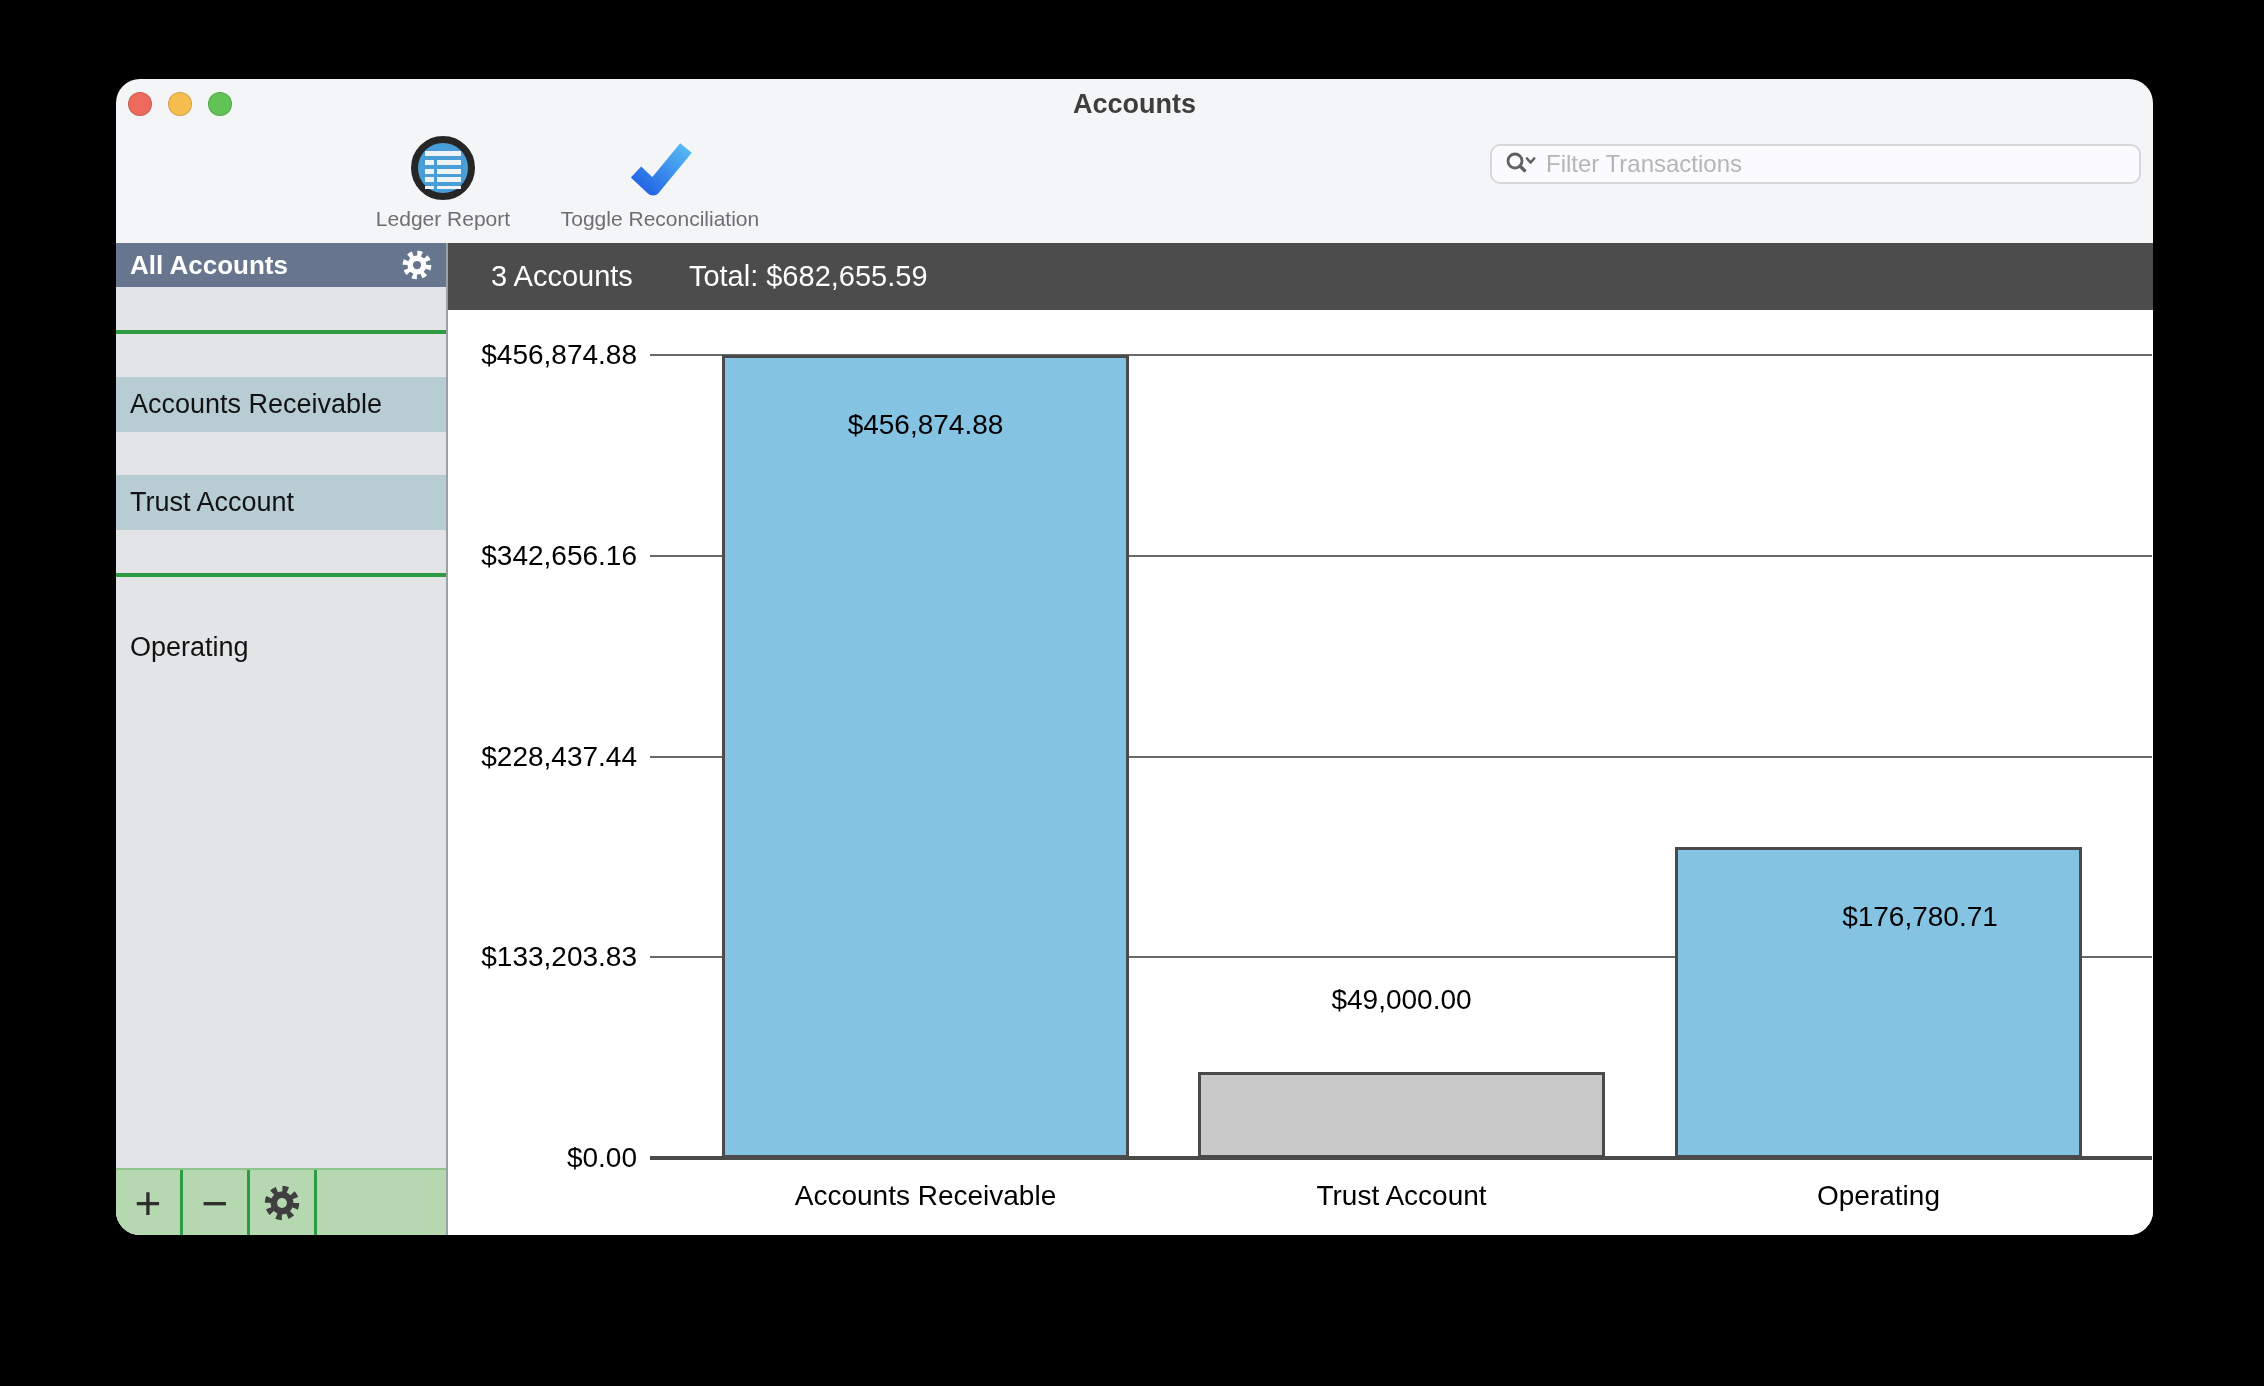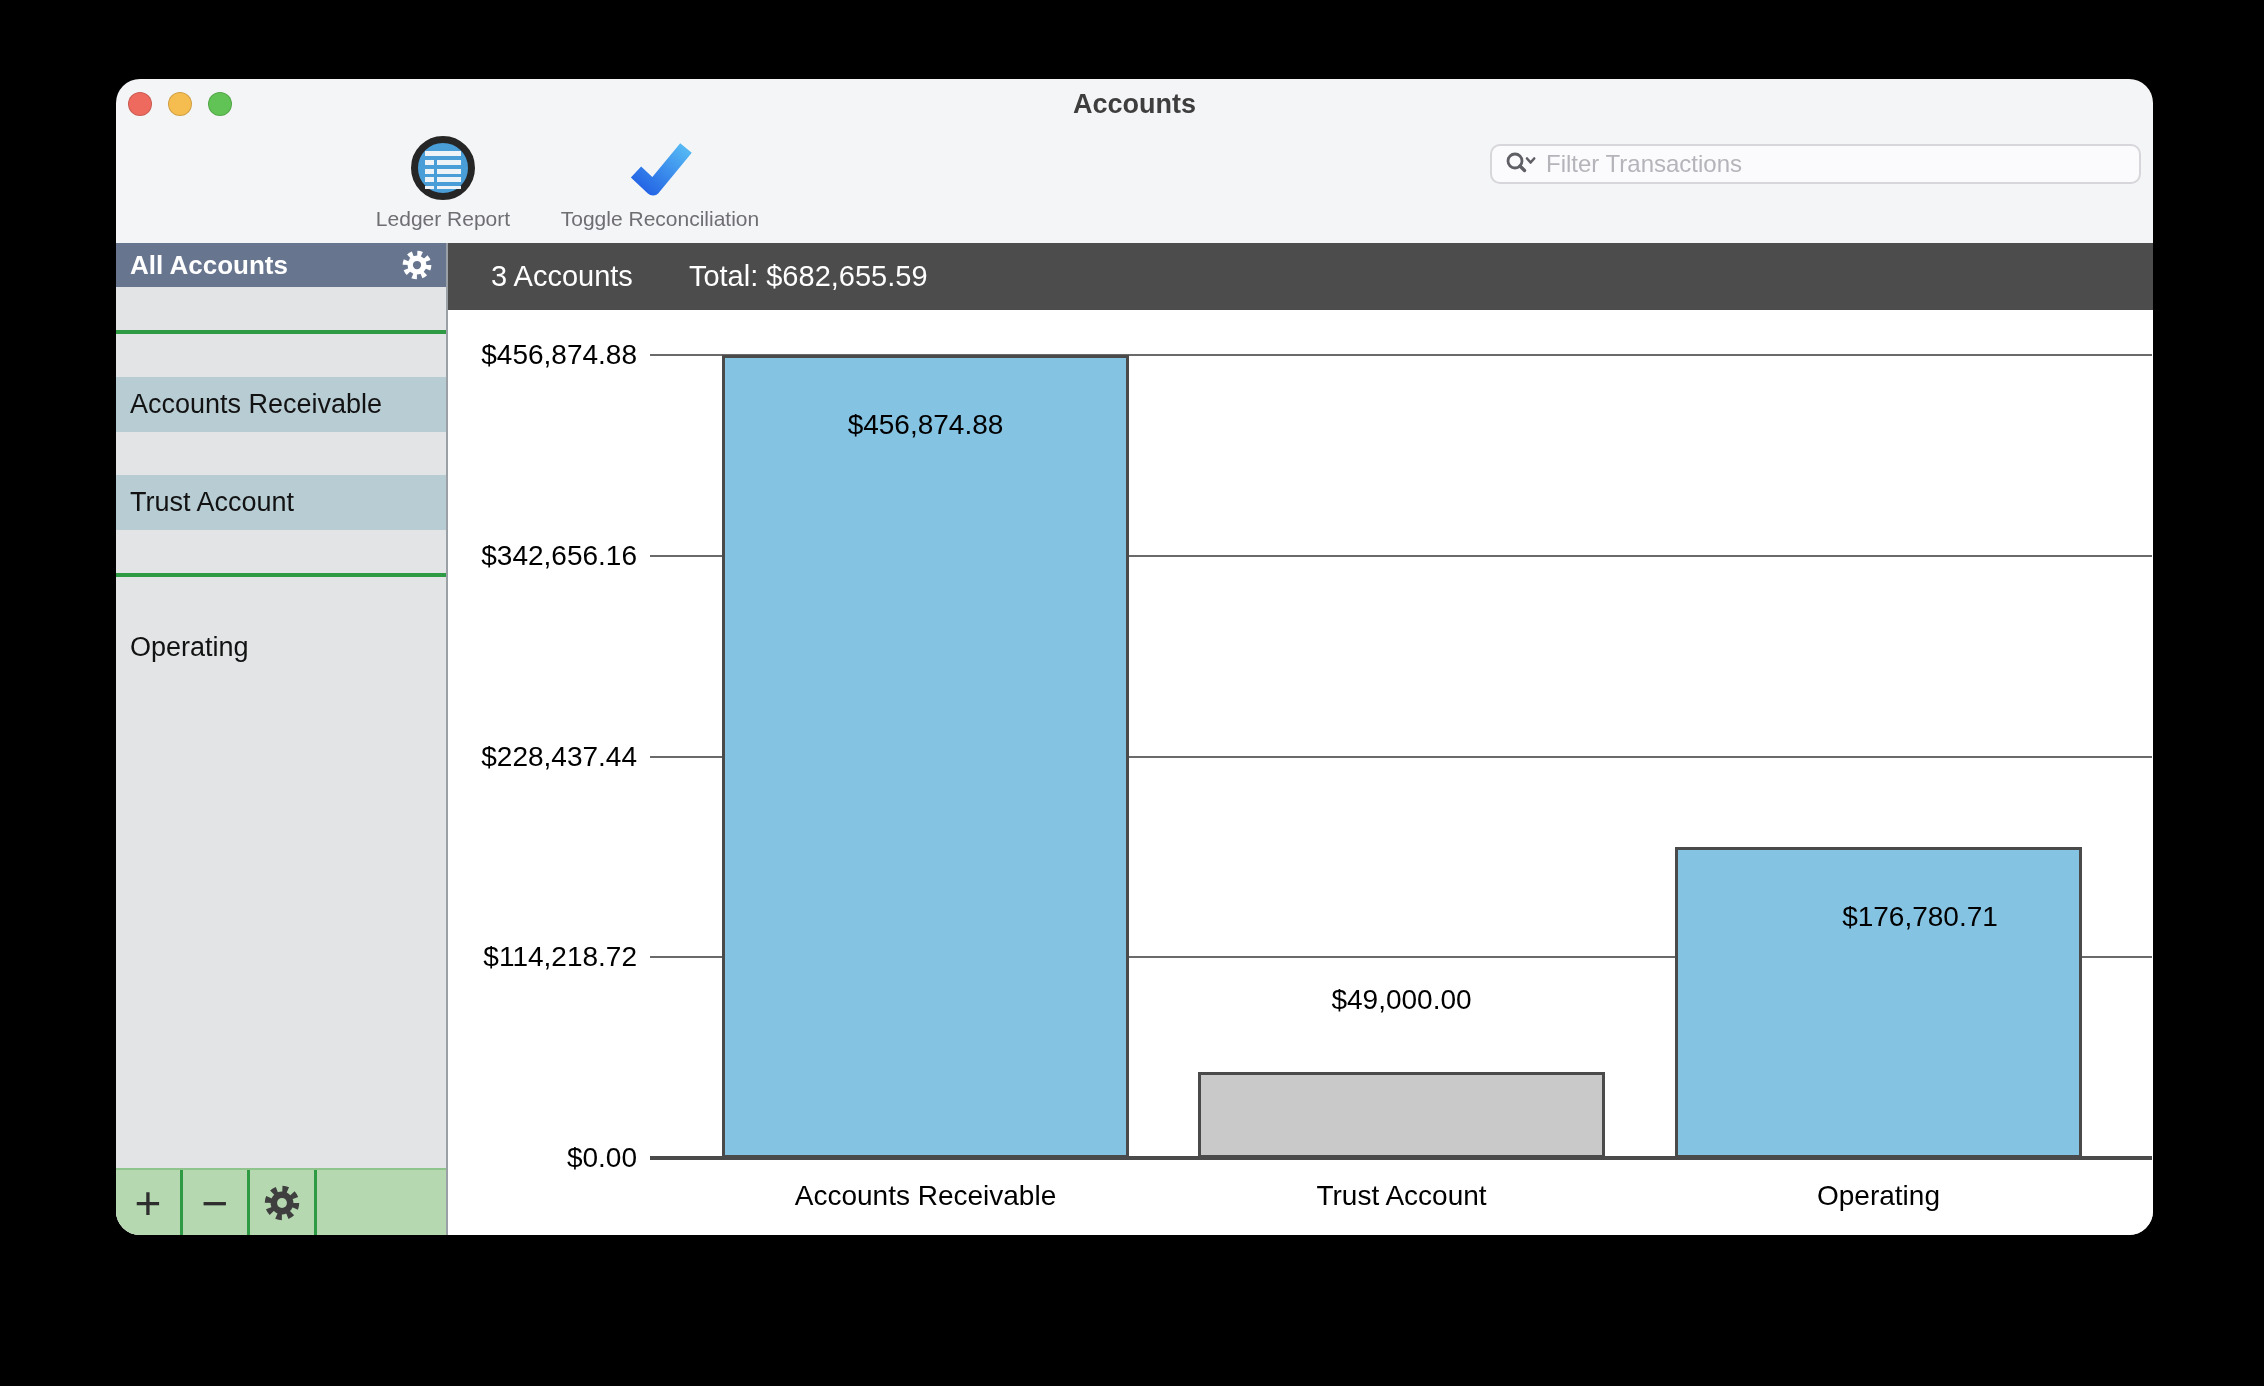--- a/index.html
+++ b/index.html
@@ -162,21 +162,21 @@
   </div>
 
   <div class="chart" id="plot">
       <div class="gridline" style="left: 202px; width: 1502px; top: 44px;"></div>
       <div class="ylabel" style="top: 28px;">$456,874.88</div>
       <div class="gridline" style="left: 202px; width: 1502px; top: 244.75px;"></div>
       <div class="ylabel" style="top: 228.75px;">$342,656.16</div>
       <div class="gridline" style="left: 202px; width: 1502px; top: 445.5px;"></div>
       <div class="ylabel" style="top: 429.5px;">$228,437.44</div>
       <div class="gridline" style="left: 202px; width: 1502px; top: 646.25px;"></div>
-      <div class="ylabel" style="top: 630.25px;">$114,218.72</div>
+      <div class="ylabel" style="top: 630.25px;">$133,203.83</div>
       <div class="gridline baseline" style="left: 202px; width: 1502px; top: 846px;"></div>
       <div class="ylabel" style="top: 831px;">$0.00</div>
       <div class="bar" style="left: 274px; top: 45px; width: 407px; height: 803px; background: rgb(133, 195, 226);"></div>
       <div class="bar-value" style="left: 274px; width: 407px; top: 98px;">$456,874.88</div>
       <div class="xlabel" style="left: 274px; width: 407px; top: 869px;">Accounts Receivable</div>
       <div class="bar" style="left: 750px; top: 761.878px; width: 407px; height: 86.122px; background: rgb(201, 201, 201);"></div>
       <div class="bar-value" style="left: 750px; width: 407px; top: 672.878px;">$49,000.00</div>
       <div class="xlabel" style="left: 750px; width: 407px; top: 869px;">Trust Account</div>
       <div class="bar" style="left: 1227px; top: 537.291px; width: 407px; height: 310.709px; background: rgb(133, 195, 226);"></div>
       <div class="bar-value" style="left: 1227px; width: 490px; top: 590.291px;">$176,780.71</div>

